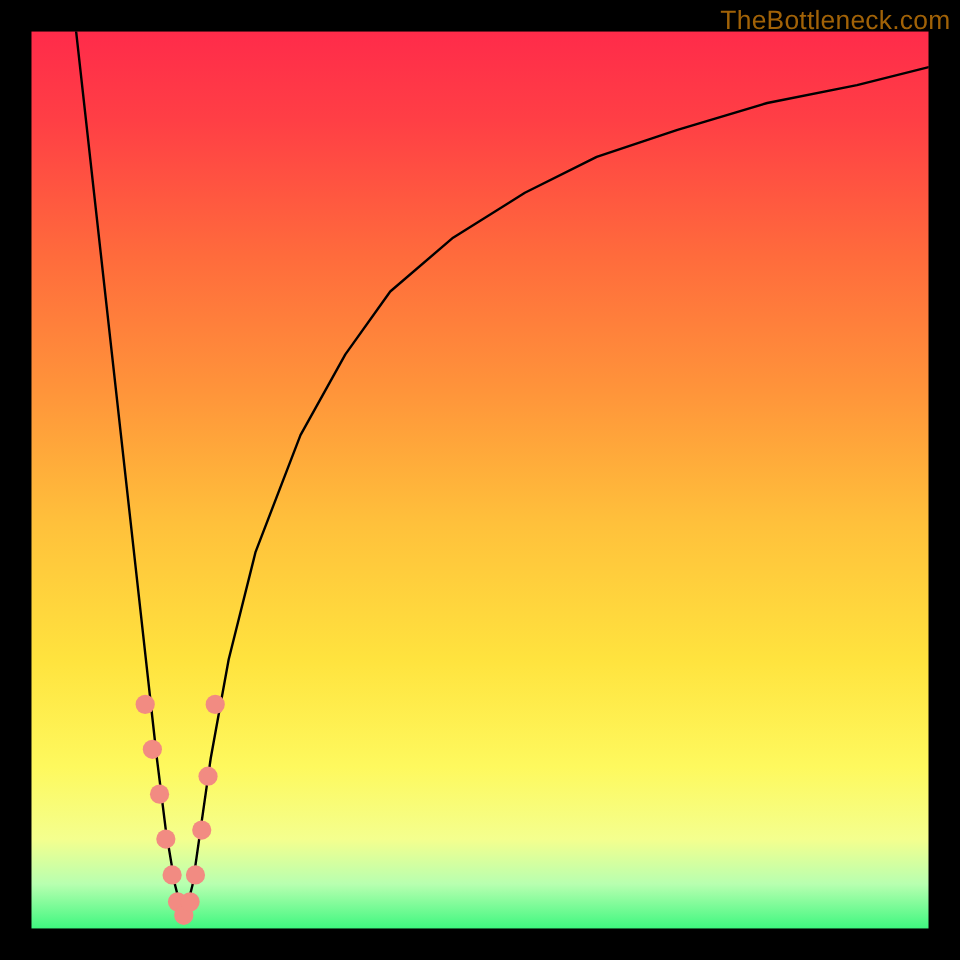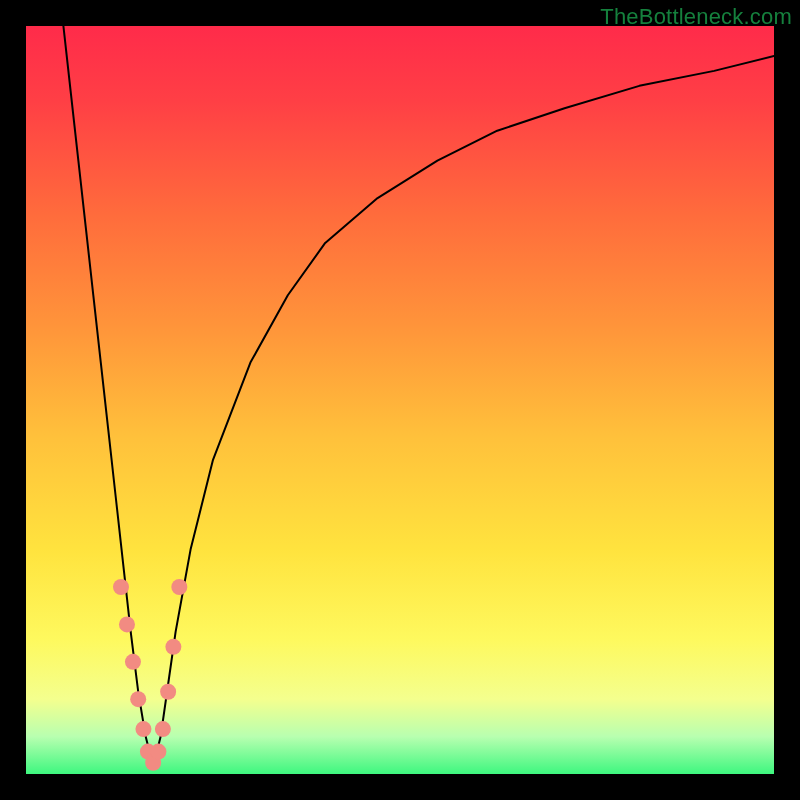--- a/index.html
+++ b/index.html
@@ -24,21 +24,21 @@
     width: 748px;
     height: 748px;
     overflow: hidden;
   }
   .watermark {
     position: absolute;
     top: 4px;
     right: 8px;
     font-size: 22px;
     font-weight: 500;
-    color: #15803d;
+    color: #a16207;
     font-family: Arial, sans-serif;
     letter-spacing: 0.2px;
   }
   svg { display: block; }
 </style>
 </head>
 <body>
 
 <div class="frame">
   <div class="plot-area">

